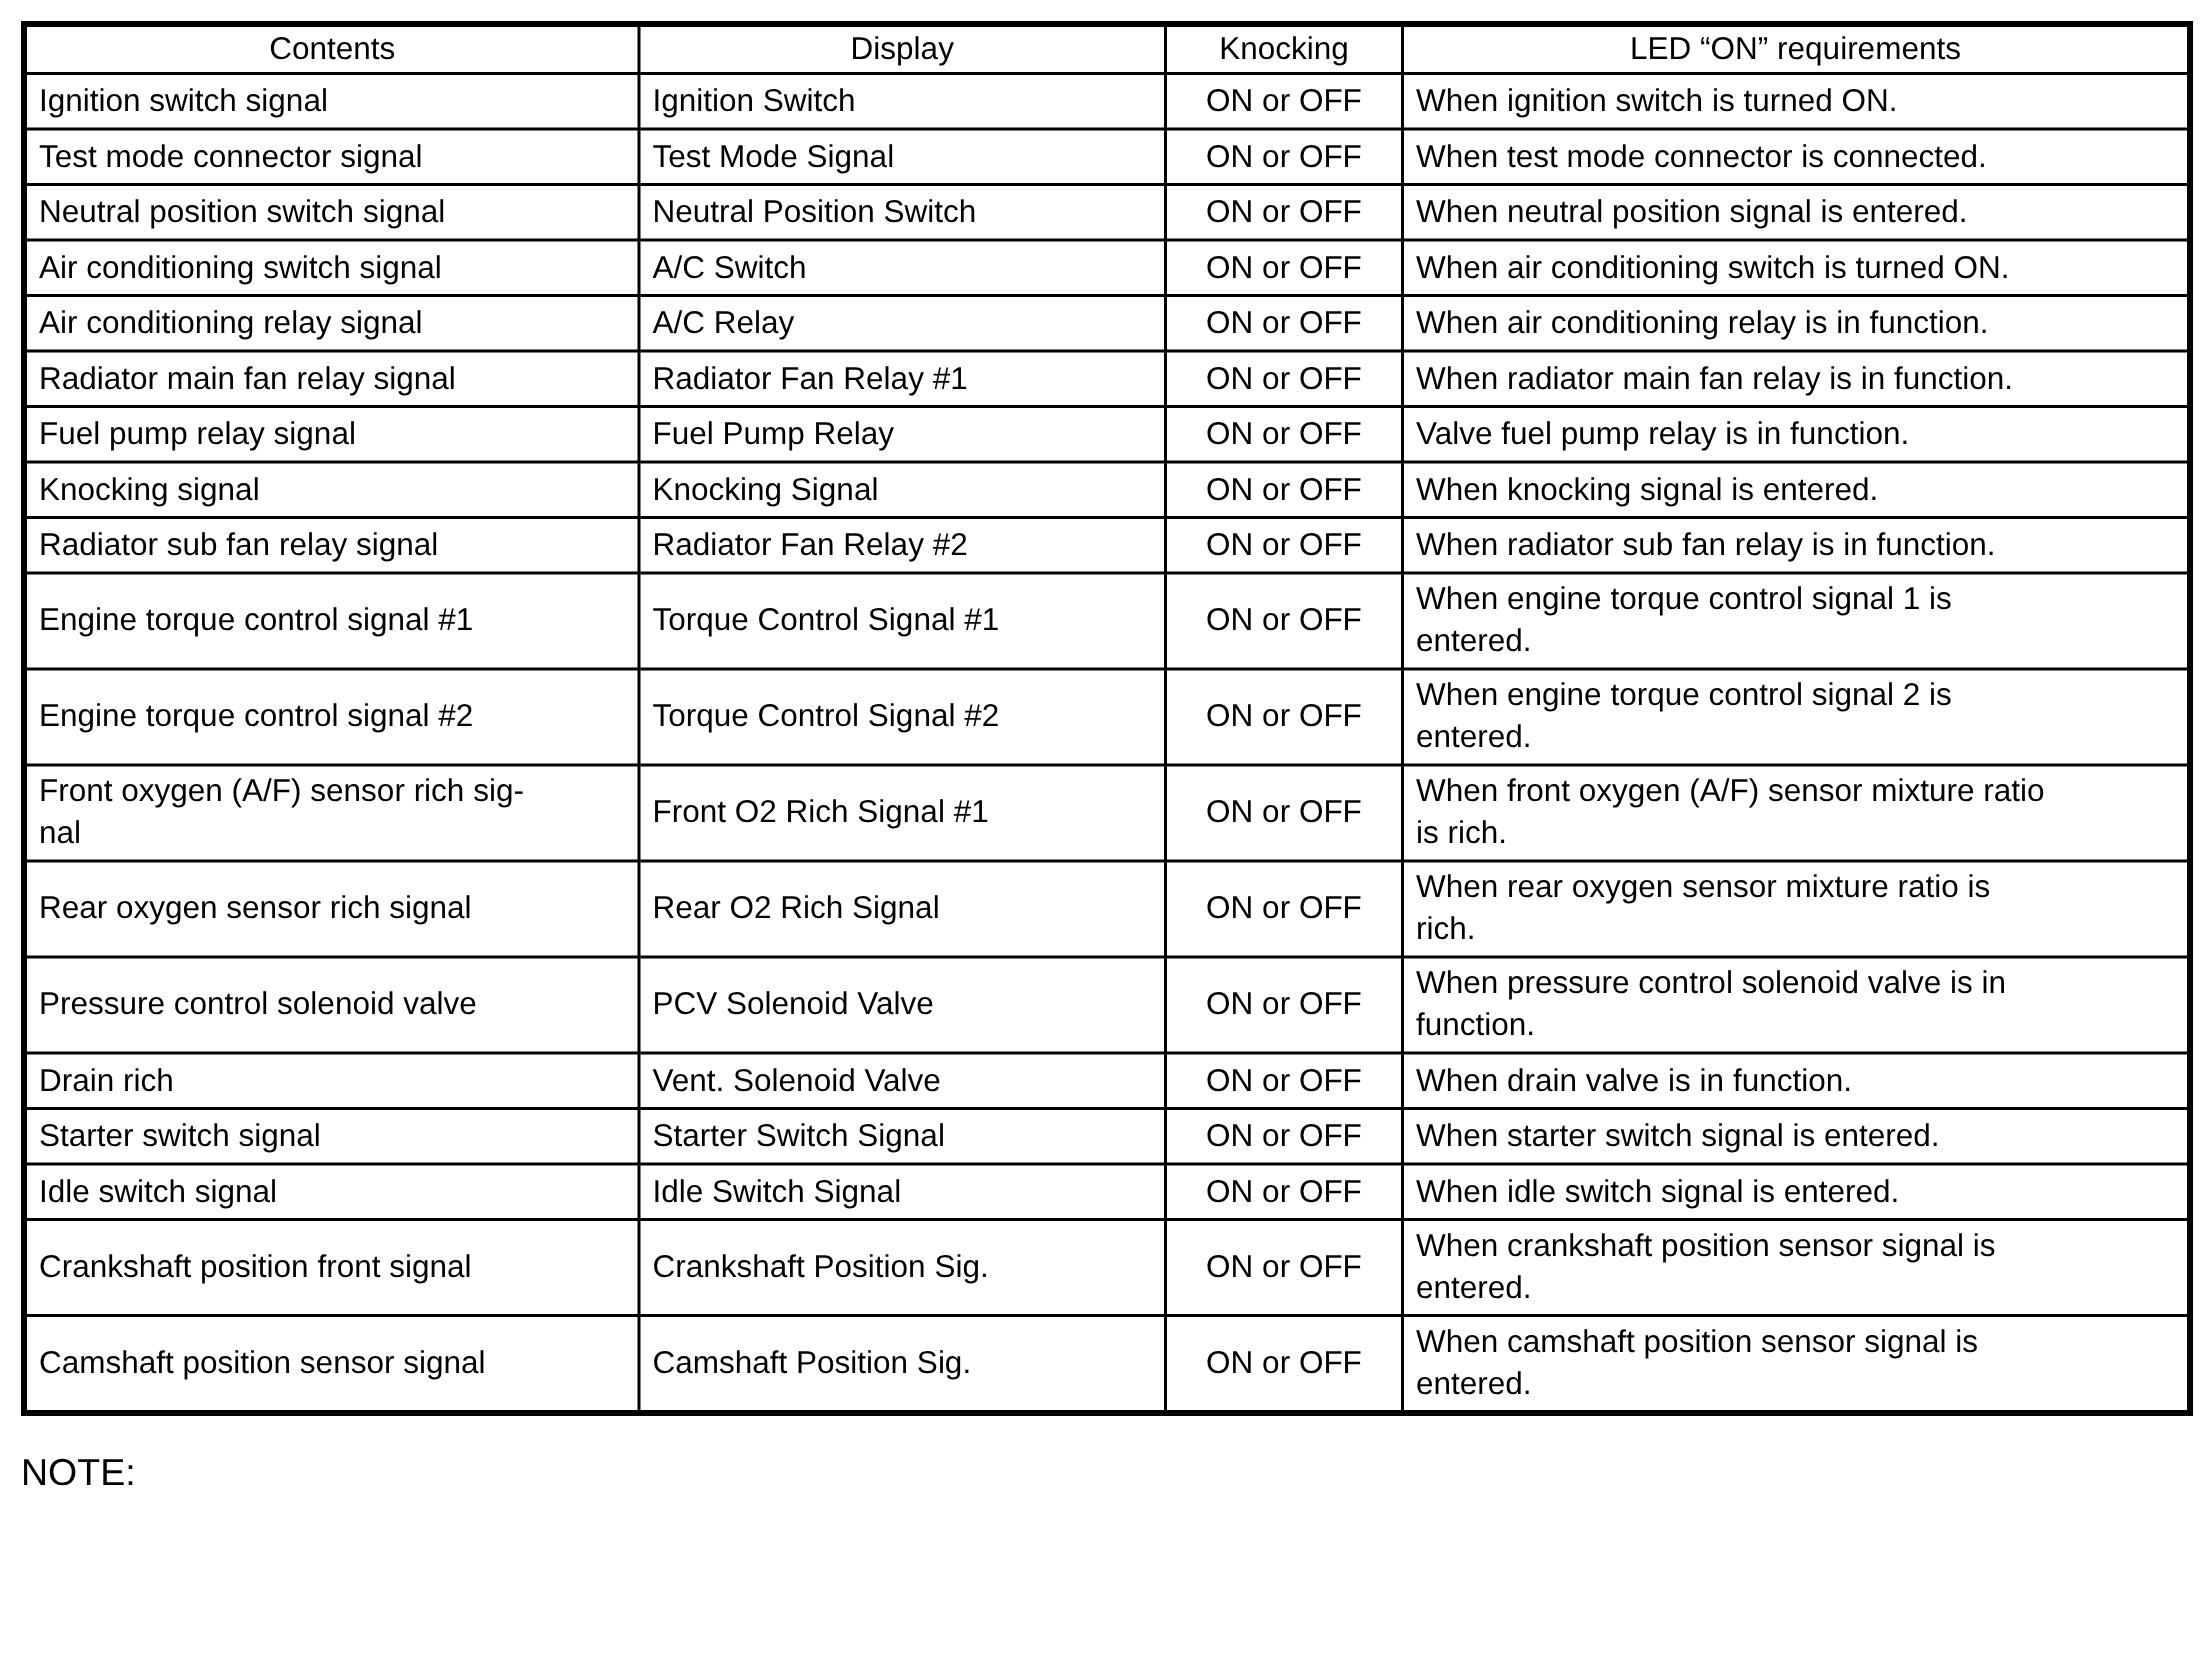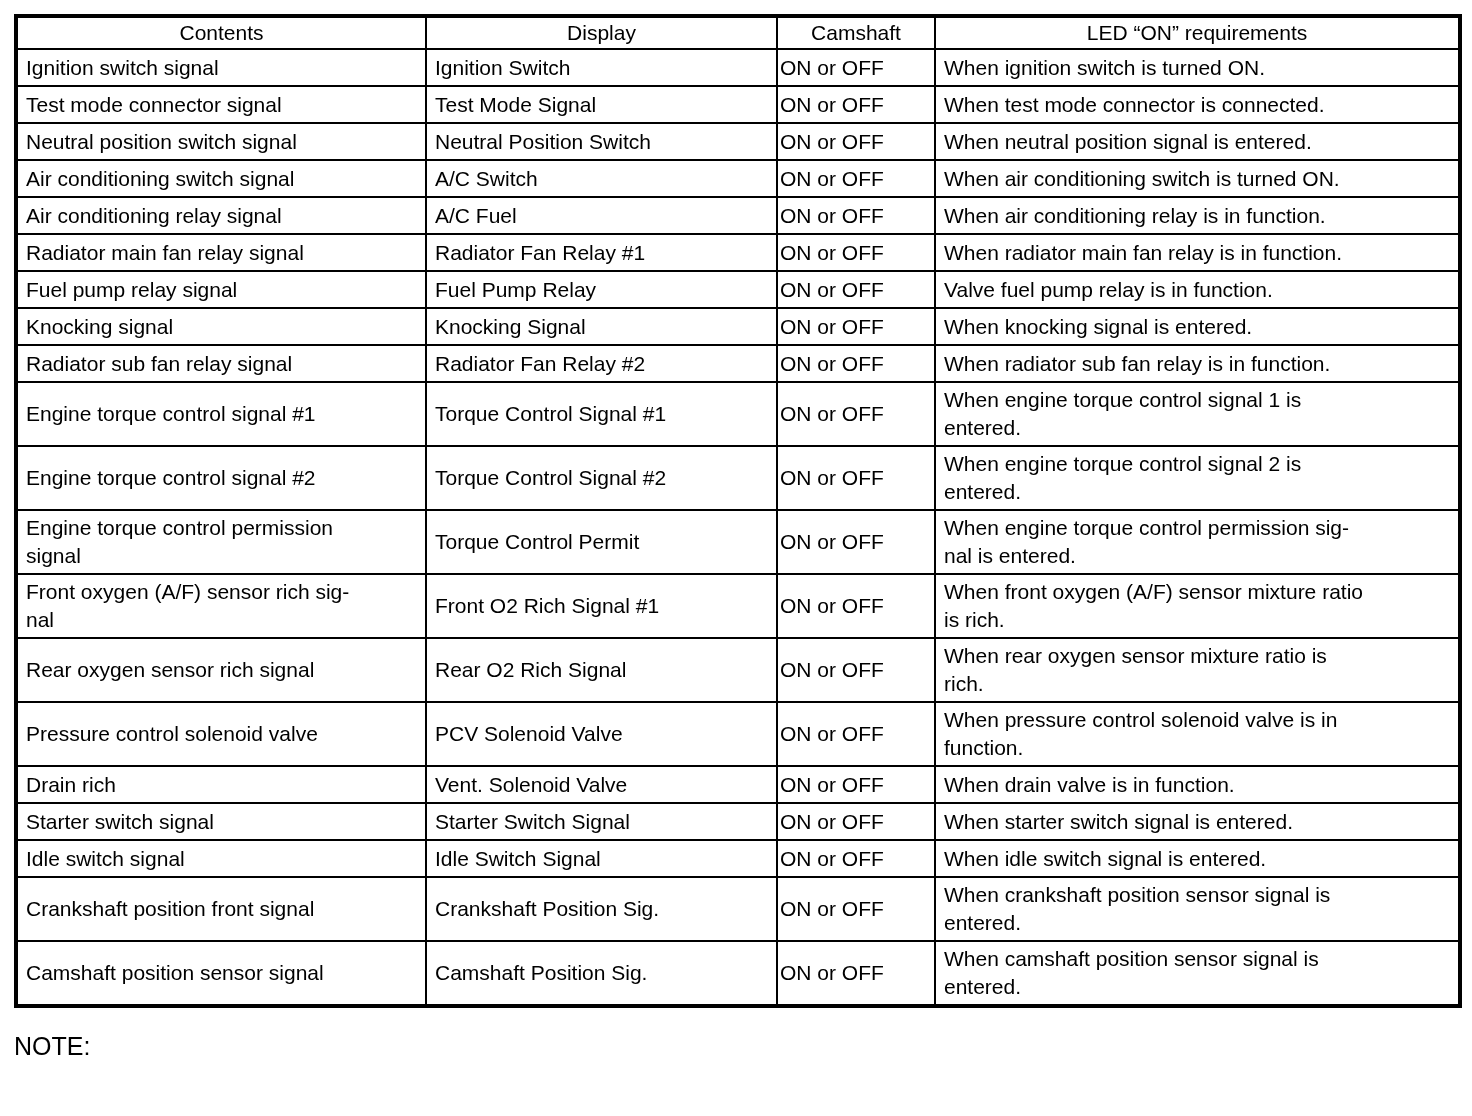--- a/index.html
+++ b/index.html
@@ -37,20 +37,21 @@
     text-align: center;
     padding: 1px 4px;
     height: 32px;
   }
   table.signal-table td {
     padding: 3px 8px;
     text-align: left;
     white-space: pre-line;
   }
   table.signal-table td.c-message {
+    text-align: center;
     padding: 3px 2px;
     white-space: nowrap;
   }
   table.signal-table tbody tr { height: 37px; }
   .note {
     margin-top: 22px;
     font-size: 25px;
     line-height: 33px;
   }
 </style>
@@ -63,21 +64,21 @@
     <colgroup>
       <col style="width:410px">
       <col style="width:351px">
       <col style="width:158px">
       <col style="width:525px">
     </colgroup>
     <thead>
       <tr>
         <th>Contents</th>
         <th>Display</th>
-        <th>Camshaft</th>
+        <th>Knocking</th>
         <th>LED “ON” requirements</th>
       </tr>
     </thead>
     <tbody id="table-body">
         <tr>
     <td class="c-contents">Ignition switch signal</td>
     <td class="c-display">Ignition Switch</td>
     <td class="c-message">ON or OFF</td>
     <td class="c-requirement">When ignition switch is turned ON.</td>
   </tr>
@@ -94,21 +95,21 @@
     <td class="c-requirement">When neutral position signal is entered.</td>
   </tr>
         <tr>
     <td class="c-contents">Air conditioning switch signal</td>
     <td class="c-display">A/C Switch</td>
     <td class="c-message">ON or OFF</td>
     <td class="c-requirement">When air conditioning switch is turned ON.</td>
   </tr>
         <tr>
     <td class="c-contents">Air conditioning relay signal</td>
-    <td class="c-display">A/C Fuel</td>
+    <td class="c-display">A/C Relay</td>
     <td class="c-message">ON or OFF</td>
     <td class="c-requirement">When air conditioning relay is in function.</td>
   </tr>
         <tr>
     <td class="c-contents">Radiator main fan relay signal</td>
     <td class="c-display">Radiator Fan Relay #1</td>
     <td class="c-message">ON or OFF</td>
     <td class="c-requirement">When radiator main fan relay is in function.</td>
   </tr>
         <tr>
@@ -135,28 +136,20 @@
     <td class="c-message">ON or OFF</td>
     <td class="c-requirement">When engine torque control signal 1 is
 entered.</td>
   </tr>
         <tr>
     <td class="c-contents">Engine torque control signal #2</td>
     <td class="c-display">Torque Control Signal #2</td>
     <td class="c-message">ON or OFF</td>
     <td class="c-requirement">When engine torque control signal 2 is
 entered.</td>
-  </tr>
-        <tr>
-    <td class="c-contents">Engine torque control permission
-signal</td>
-    <td class="c-display">Torque Control Permit</td>
-    <td class="c-message">ON or OFF</td>
-    <td class="c-requirement">When engine torque control permission sig-
-nal is entered.</td>
   </tr>
         <tr>
     <td class="c-contents">Front oxygen (A/F) sensor rich sig-
 nal</td>
     <td class="c-display">Front O2 Rich Signal #1</td>
     <td class="c-message">ON or OFF</td>
     <td class="c-requirement">When front oxygen (A/F) sensor mixture ratio
 is rich.</td>
   </tr>
         <tr>

